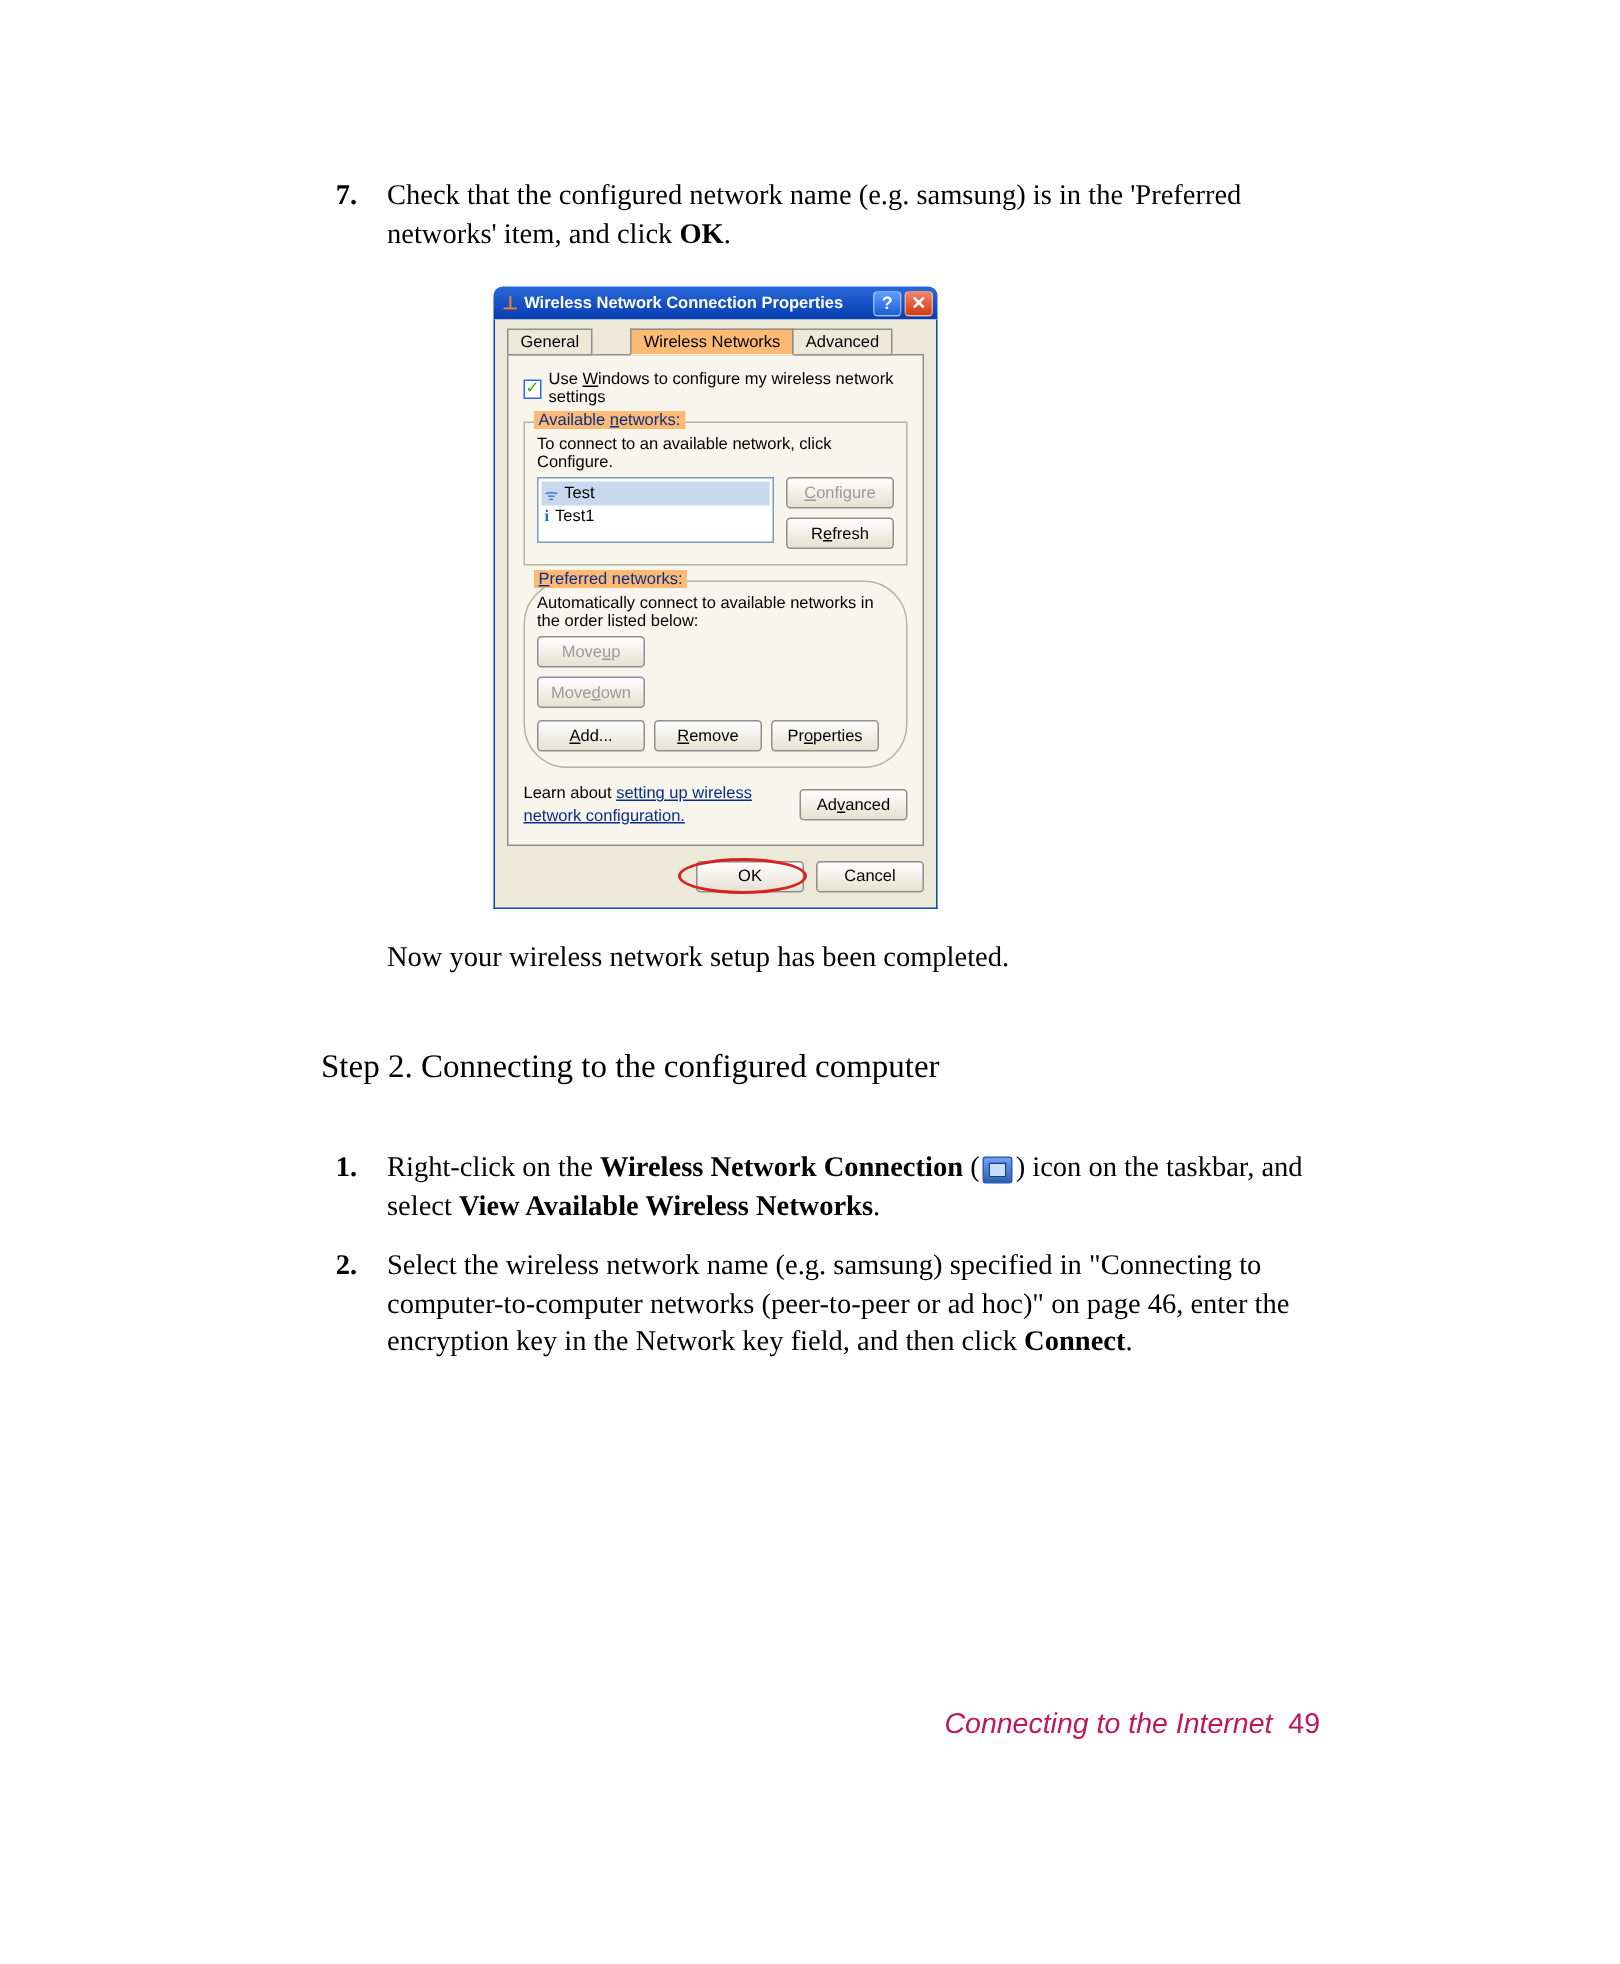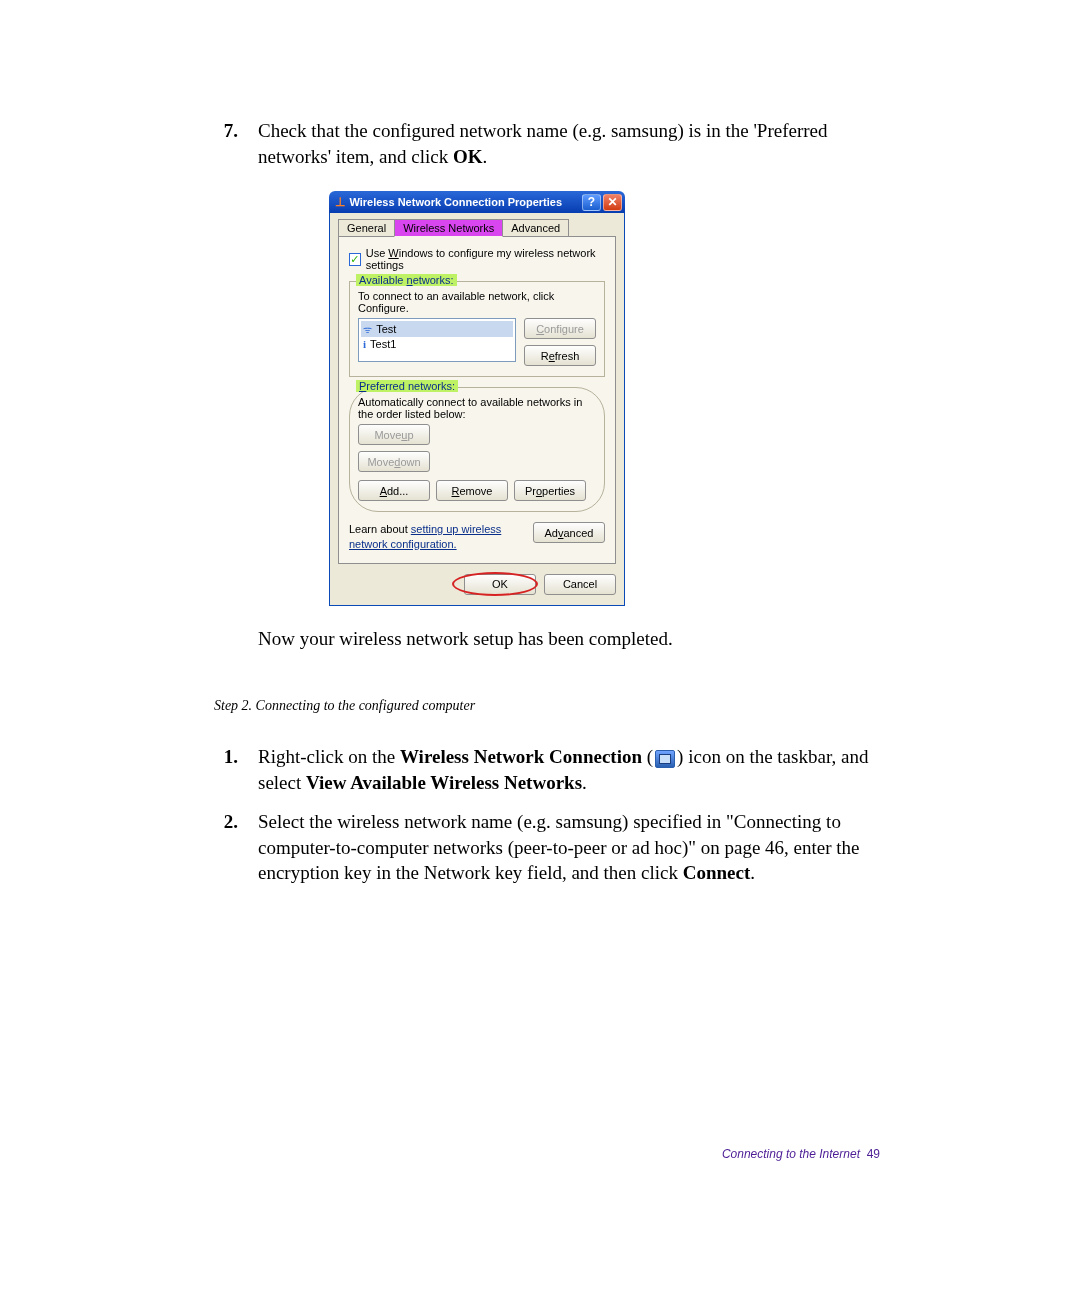--- a/index.html
+++ b/index.html
@@ -34,34 +34,33 @@
   .step-body {
     flex: 1;
     padding-left: 14px;
   }
   .after-note {
     font-size: 19px;
     margin-left: 44px;
     margin-top: 22px;
   }
   .section-heading {
-    font-style: italic;
-    font-size: 14px;
+    font-size: 22px;
     margin-top: 48px;
-    margin-bottom: 30px;
+    margin-bottom: 42px;
     color: #000;
   }
   .footer {
     position: absolute;
     right: 200px;
     bottom: 148px;
     font-family: Arial, Helvetica, sans-serif;
-    font-size: 12px;
+    font-size: 19px;
     font-style: italic;
-    color: #4c1d95;
+    color: #be185d;
   }
   .footer .pg {
     font-style: normal;
   }
   .bold { font-weight: bold; }
 
   
   .dialog-wrap {
     margin: 22px 0 4px 115px;
     width: 296px;
@@ -118,23 +117,24 @@
     align-items: flex-end;
   }
   .tab {
     padding: 2px 8px;
     border: 1px solid #8f8f8f;
     background: #ece9d8;
     margin-right: -1px;
     position: relative;
   }
   .tab.active {
-    background: #d946ef;
+    background: #fdba74;
     border-bottom-color: #f7f5ec;
     z-index: 2;
+    margin-left: 26px;
   }
   .tabpanel {
     border: 1px solid #8f8f8f;
     background: #f7f5ec;
     padding: 10px 10px 12px 10px;
   }
   .checkbox-row {
     display: flex;
     align-items: center;
     margin-bottom: 10px;
@@ -154,21 +154,21 @@
   .groupbox {
     border: 1px solid #b6b29c;
     padding: 8px 8px 10px 8px;
     margin-bottom: 10px;
     position: relative;
   }
   .group-legend {
     position: absolute;
     top: -8px;
     left: 6px;
-    background: #bef264;
+    background: #fdba74;
     padding: 0 3px;
     color: #0a2f8a;
     font-size: 11px;
   }
   .group-note {
     font-size: 11px;
     margin-bottom: 4px;
   }
   .listbox {
     border: 1px solid #7d9bbd;
@@ -220,21 +220,21 @@
   }
   .avail-layout .listbox { flex: 1; }
   .pref-layout .listbox { flex: 1; min-height: 52px; }
   .pref-btns-row {
     display: flex;
     gap: 6px;
     margin-top: 8px;
   }
   .learn-row {
     display: flex;
-    align-items: flex-start;
+    align-items: center;
     justify-content: space-between;
     margin-top: 6px;
     gap: 10px;
   }
   .learn-text {
     font-size: 11px;
     line-height: 1.3;
   }
   .link {
     color: #0a2f8a;

